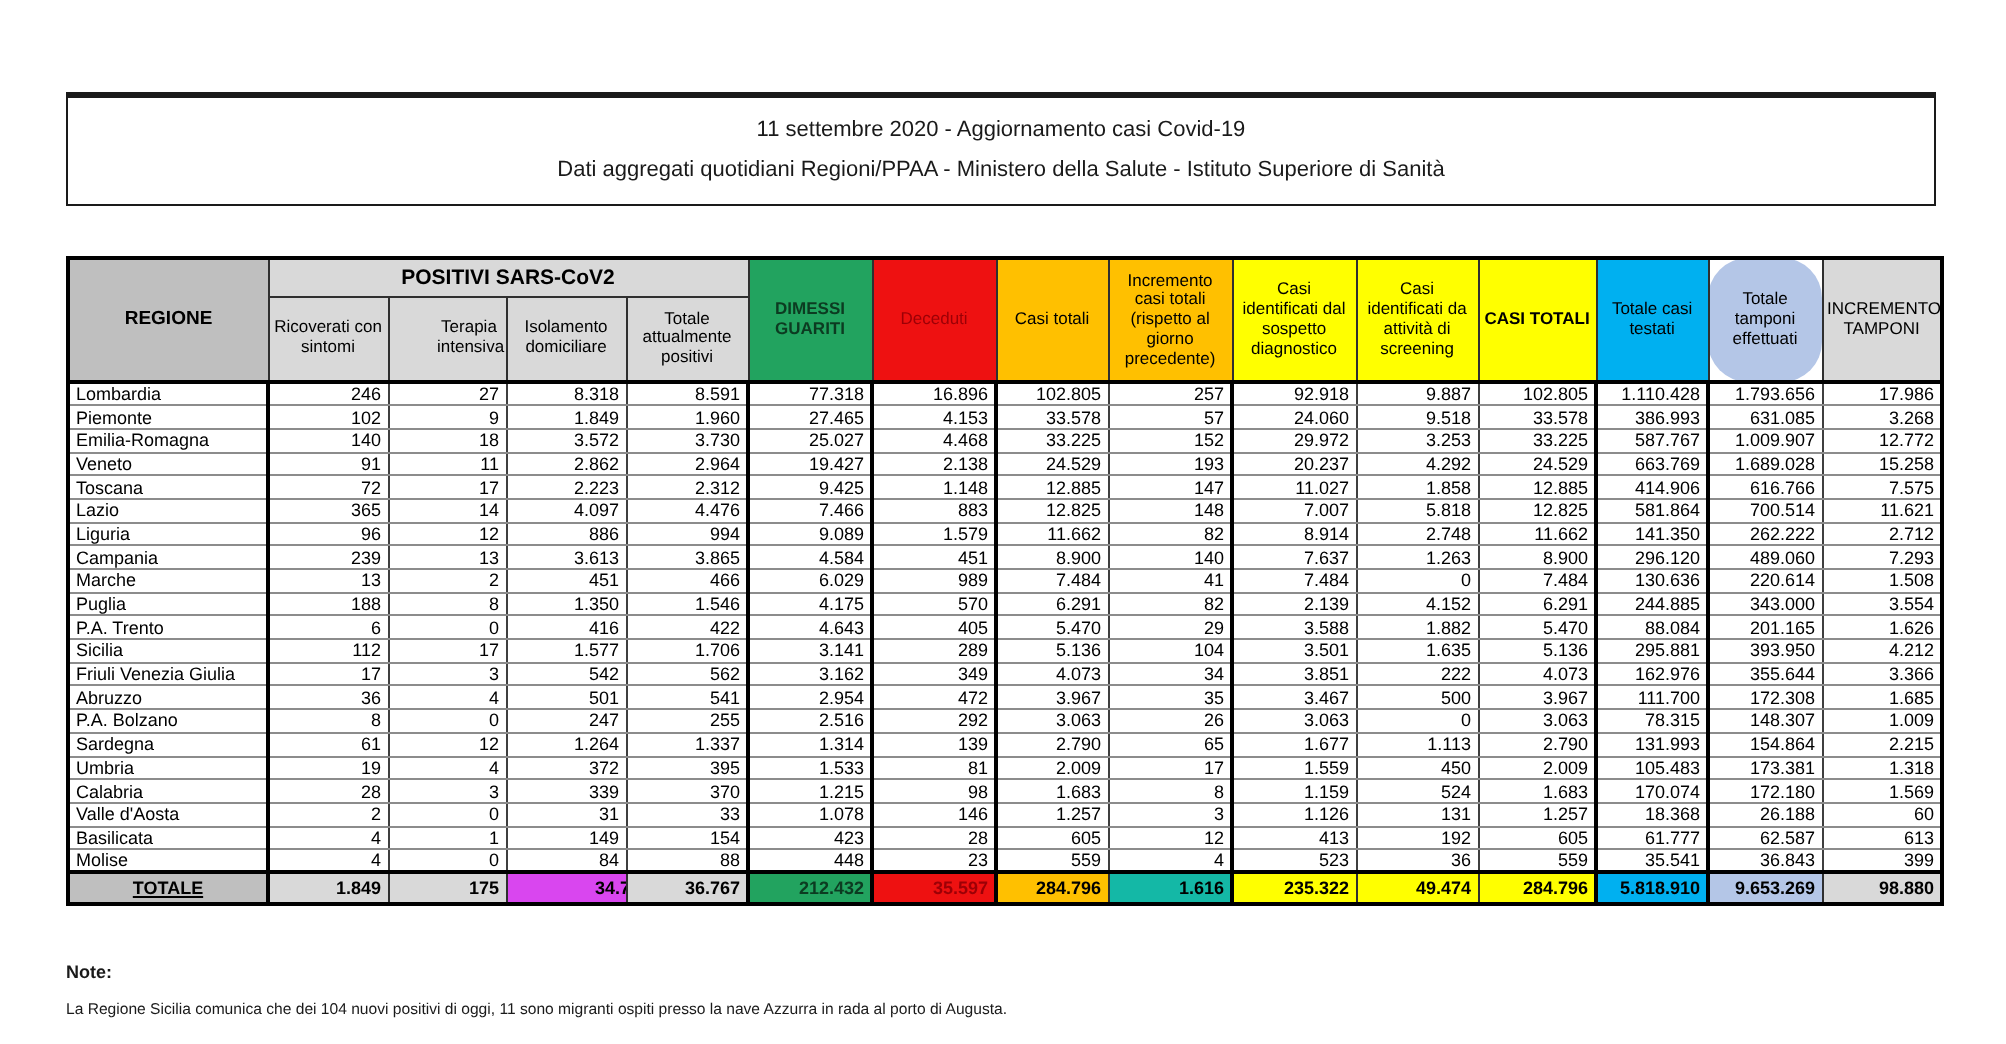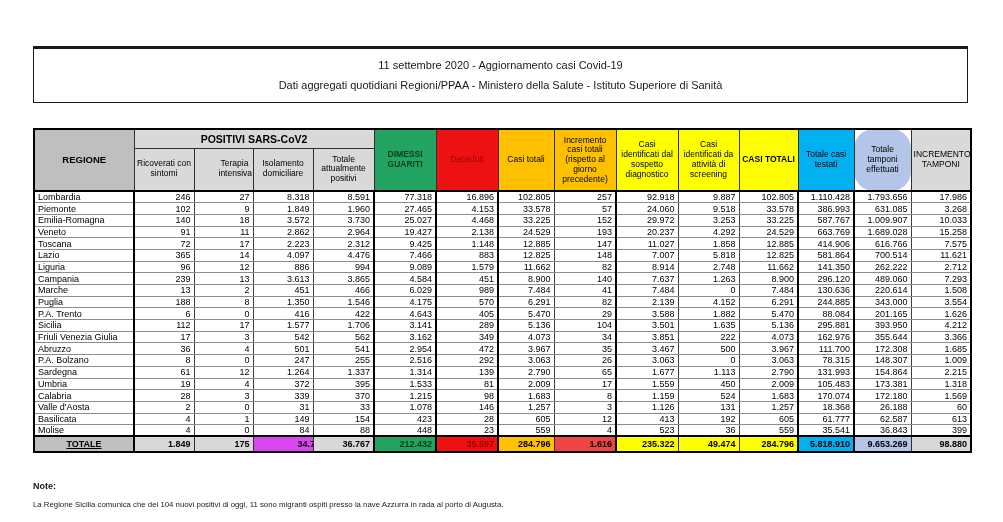--- a/index.html
+++ b/index.html
@@ -144,21 +144,21 @@
           <td class="thick-r">3.730</td>
           <td class="thick-r">25.027</td>
           <td class="thick-r">4.468</td>
           <td>33.225</td>
           <td class="thick-r">152</td>
           <td>29.972</td>
           <td>3.253</td>
           <td class="thick-r">33.225</td>
           <td class="thick-r">587.767</td>
           <td>1.009.907</td>
-          <td>10.033</td>
+          <td>12.772</td>
         </tr>
         <tr>
           <td class="region thick-r">Veneto</td>
           <td>91</td>
           <td>11</td>
           <td>2.862</td>
           <td class="thick-r">2.964</td>
           <td class="thick-r">19.427</td>
           <td class="thick-r">2.138</td>
           <td>24.529</td>
@@ -463,21 +463,21 @@
     <tfoot id="tfoot">
         <tr>
           <td class="total-label thick-r" style="background: rgb(191, 191, 191); text-decoration: underline;">TOTALE</td>
           <td style="background: rgb(217, 217, 217); color: rgb(0, 0, 0);">1.849</td>
           <td style="background: rgb(217, 217, 217); color: rgb(0, 0, 0);">175</td>
           <td style="background: #d946ef; color: rgb(0, 0, 0); padding-left: 44px;">34.743</td>
           <td class="thick-r" style="background: rgb(217, 217, 217); color: rgb(0, 0, 0);">36.767</td>
           <td class="thick-r" style="background: rgb(34, 163, 95); color: rgb(12, 59, 33);">212.432</td>
           <td class="thick-r" style="background: rgb(238, 17, 17); color: rgb(156, 0, 6);">35.597</td>
           <td style="background: rgb(255, 192, 0); color: rgb(0, 0, 0);">284.796</td>
-          <td class="thick-r" style="background: #ef4444; color: rgb(0, 0, 0);">1.616</td>
+          <td class="thick-r" style="background: #14b8a6; color: rgb(0, 0, 0);">1.616</td>
           <td style="background: rgb(255, 255, 0); color: rgb(0, 0, 0);">235.322</td>
           <td style="background: rgb(255, 255, 0); color: rgb(0, 0, 0);">49.474</td>
           <td class="thick-r" style="background: rgb(255, 255, 0); color: rgb(0, 0, 0);">284.796</td>
           <td class="thick-r" style="background: rgb(0, 176, 240); color: rgb(0, 0, 0);">5.818.910</td>
           <td style="background: rgb(180, 198, 231); color: rgb(0, 0, 0);">9.653.269</td>
           <td style="background: rgb(217, 217, 217); color: rgb(0, 0, 0);">98.880</td>
         </tr>
       </tfoot>
   </table>
 

